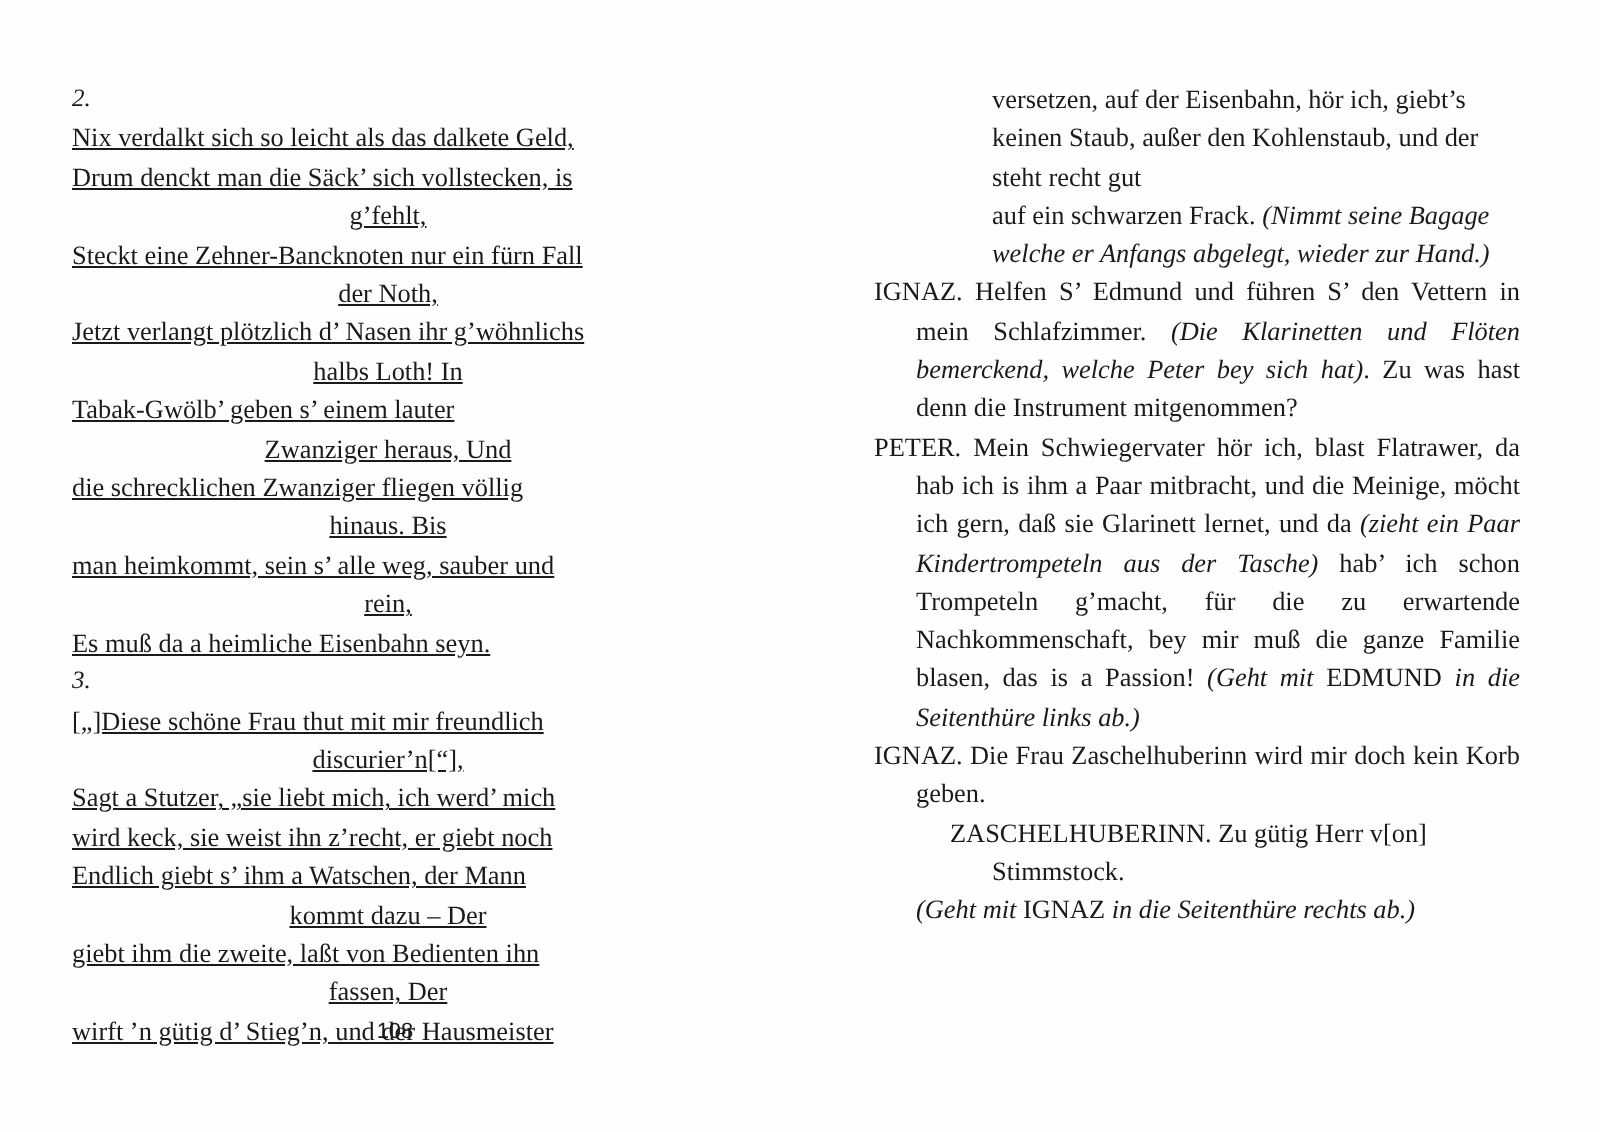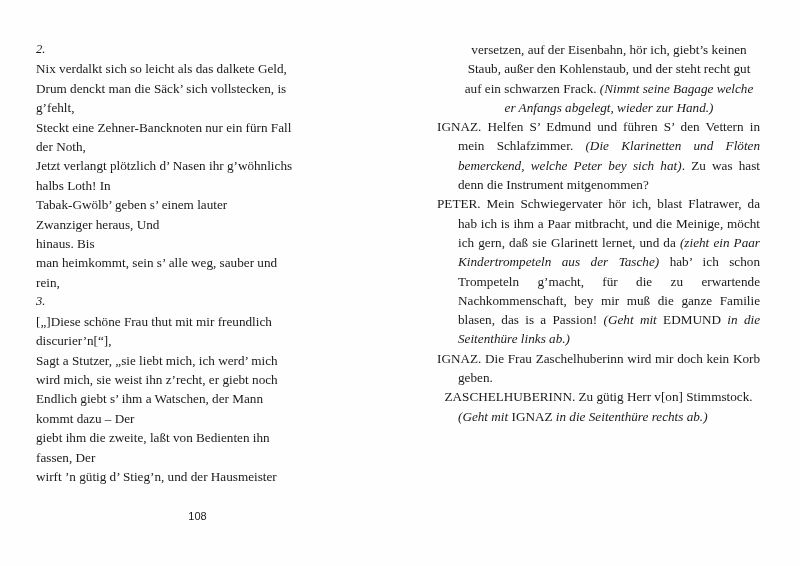--- a/index.html
+++ b/index.html
@@ -41,41 +41,43 @@
     font-style: italic;
     font-size: 12.5px;
     line-height: 19.4px;
     text-align: left;
   }
   .verse-line {
     font-size: 13.2px;
     line-height: 19.4px;
     text-align: left;
     white-space: pre-wrap;
+    text-decoration: underline;
   }
   .verse-line.turnover {
-    text-align: left;
+    text-align: center;
   }
 
   
   .speech {
     font-size: 13.2px;
     line-height: 19.3px;
     text-align: justify;
     text-justify: inter-word;
     padding-left: 21px;
     text-indent: -21px;
     margin: 0;
   }
   .speech.indented {
     padding-left: 21px;
     text-indent: 0;
   }
   .speech.last-line-left {
-    text-align: center;
+    text-align: left;
+    margin-left: 38px;
   }
   .speech i { font-style: italic; }
   .speech .caps { font-style: normal; }
 
   
   .folio {
     position: absolute;
     font-size: 11px;
     font-family: "Liberation Sans", sans-serif;
     color: #1a1a1a;
@@ -94,30 +96,32 @@
       <div id="stanza-2-lines">
           <div class="verse-line">Nix verdalkt sich so leicht als das dalkete Geld,</div>
           <div class="verse-line">Drum denckt man die Säck’ sich vollstecken, is</div>
           <div class="verse-line turnover">g’fehlt,</div>
           <div class="verse-line">Steckt eine Zehner-Bancknoten nur ein fürn Fall</div>
           <div class="verse-line turnover">der Noth,</div>
           <div class="verse-line">Jetzt verlangt plötzlich d’ Nasen ihr g’wöhnlichs</div>
           <div class="verse-line turnover">halbs Loth! In</div>
           <div class="verse-line">Tabak-Gwölb’ geben s’ einem lauter</div>
           <div class="verse-line turnover">Zwanziger heraus, Und</div>
+          <div class="verse-line">die schrecklichen Zwanziger fliegen völlig</div>
           <div class="verse-line turnover">hinaus. Bis</div>
           <div class="verse-line">man heimkommt, sein s’ alle weg, sauber und</div>
           <div class="verse-line turnover">rein,</div>
+          <div class="verse-line">Es muß da a heimliche Eisenbahn seyn.</div>
         </div>
       <div class="verse-num">3.</div>
       <div id="stanza-3-lines">
           <div class="verse-line">[„]Diese schöne Frau thut mit mir freundlich</div>
           <div class="verse-line turnover">discurier’n[“],</div>
           <div class="verse-line">Sagt a Stutzer, „sie liebt mich, ich werd’ mich</div>
-          <div class="verse-line">wird mich, sie weist ihn z’recht, er giebt noch</div>
+          <div class="verse-line">wird keck, sie weist ihn z’recht, er giebt noch</div>
           <div class="verse-line">Endlich giebt s’ ihm a Watschen, der Mann</div>
           <div class="verse-line turnover">kommt dazu – Der</div>
           <div class="verse-line">giebt ihm die zweite, laßt von Bedienten ihn</div>
           <div class="verse-line turnover">fassen, Der</div>
           <div class="verse-line">wirft ’n gütig d’ Stieg’n, und der Hausmeister</div>
         </div>
     </div>
     <div class="folio" id="folio-left">108</div>
   </div>
 

